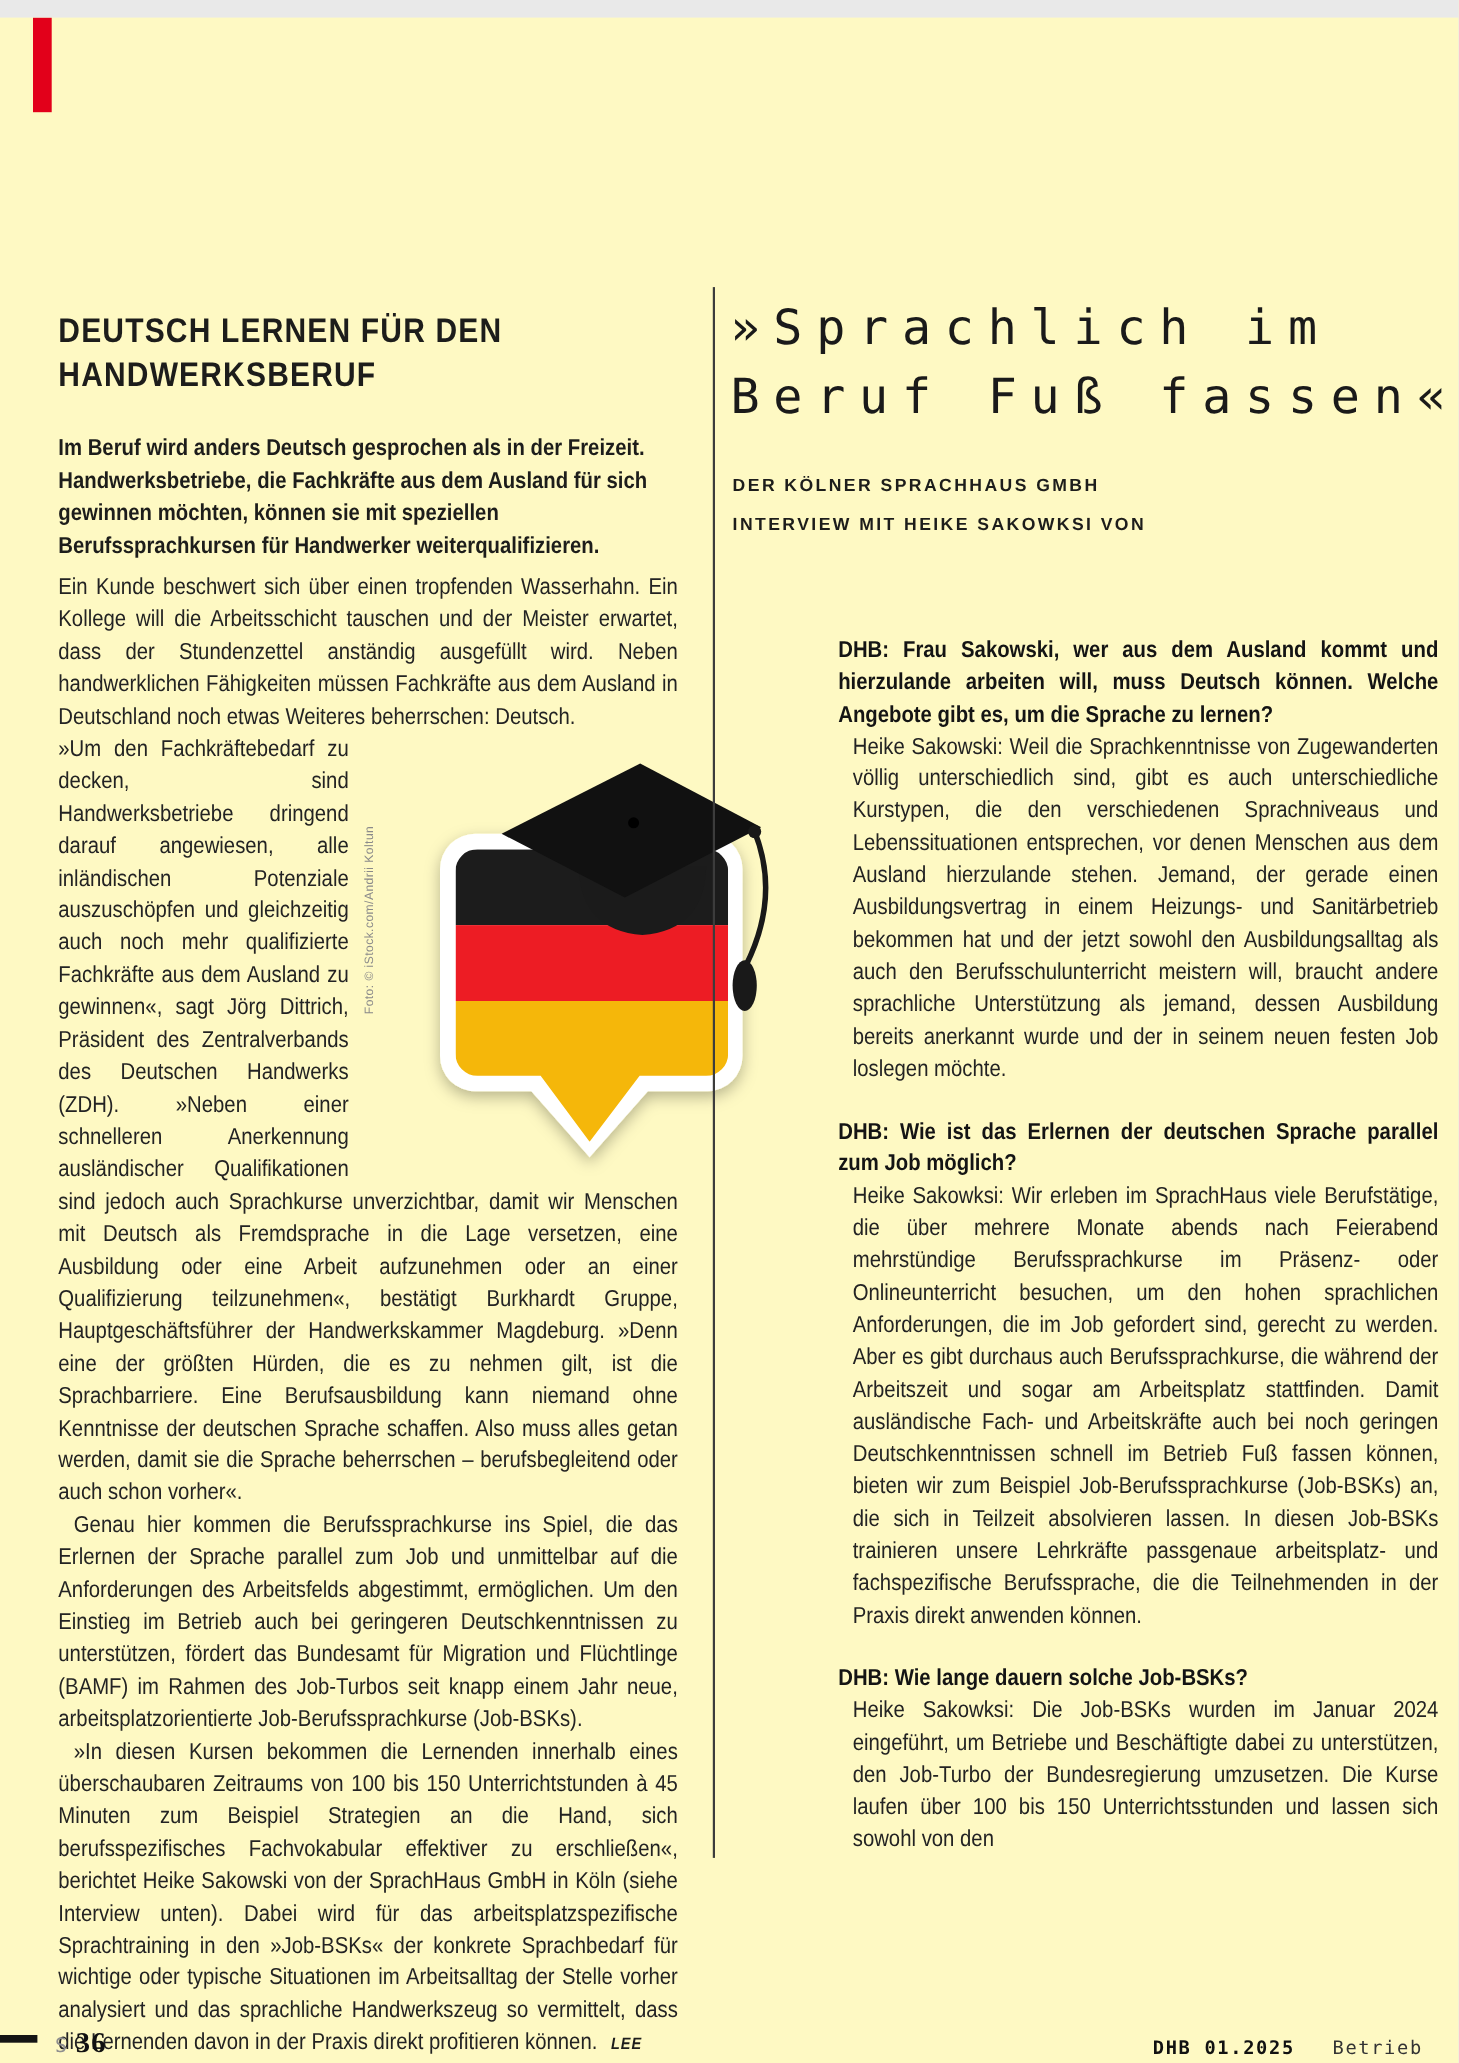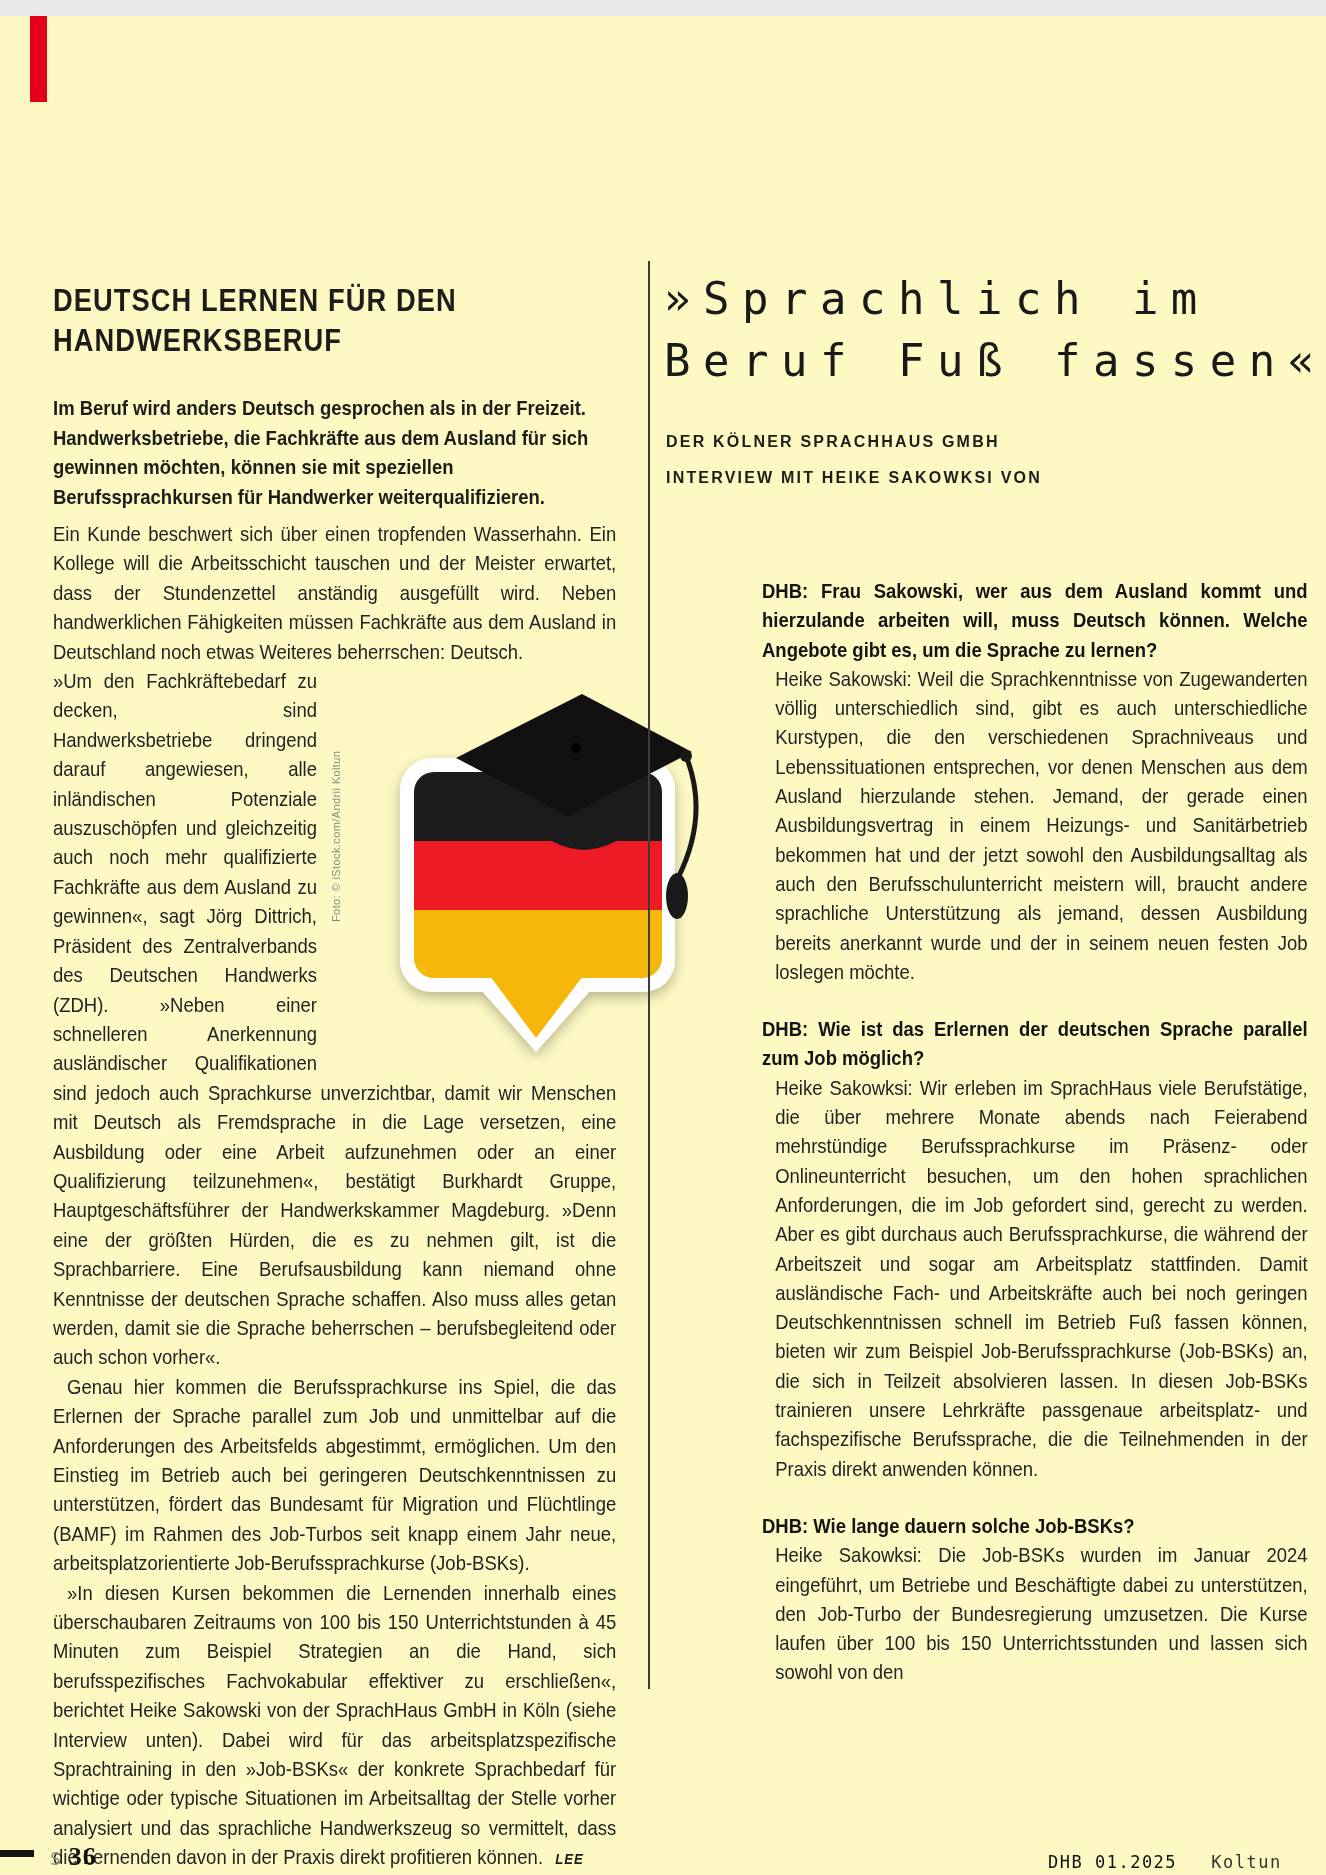--- a/index.html
+++ b/index.html
@@ -65,21 +65,21 @@
   .page-num {
     position:absolute; left:50px; top:1826px;
     font-family:"DejaVu Sans Mono", monospace; display:flex; align-items:baseline; gap:8px;
   }
   .page-num .s { font-size:18px; color:#8f8f8f; font-weight:500; }
   .page-num .n { font-size:26px; color:#111; font-weight:700; letter-spacing:1px;font-family:Liberation Serif, serif; }
   .footer-right {
     position:absolute; left:1048px; top:1836px;
     font-family:"DejaVu Sans Mono", monospace; font-size:17px; white-space:nowrap;
   }
-  .footer-right .issue { font-weight:400; letter-spacing:1.5px; color:#111; }
+  .footer-right .issue { font-weight:700; letter-spacing:1.5px; color:#111; }
   .footer-right .section { font-weight:400; letter-spacing:1.5px; color:#333; margin-left:24px; }
 </style>
 </head>
 <body>
 
 <div class="page">
 
   <div class="red-bar" style="background: rgb(226, 0, 26);"></div>
 
   <h1 class="headline-left squeeze">DEUTSCH LERNEN FÜR DEN HANDWERKSBERUF</h1>
@@ -149,16 +149,16 @@
     <p class="answer">Heike Sakowksi: Die Job-BSKs wurden im Januar 2024 eingeführt, um Betriebe und Beschäftigte dabei zu unterstützen, den Job-Turbo der Bundesregierung umzusetzen. Die Kurse laufen über 100 bis 150 Unterrichtsstunden und lassen sich sowohl von den</p>
   </div>
 
   <div class="footer-dash"></div>
   <div class="page-num">
     <span class="s">S</span>
     <span class="n">36</span>
   </div>
   <div class="footer-right">
     <span class="issue">DHB 01.2025</span>
-    <span class="section">Koltun</span>
+    <span class="section">Betrieb</span>
   </div>
 
 </div>
 
 </body></html>

